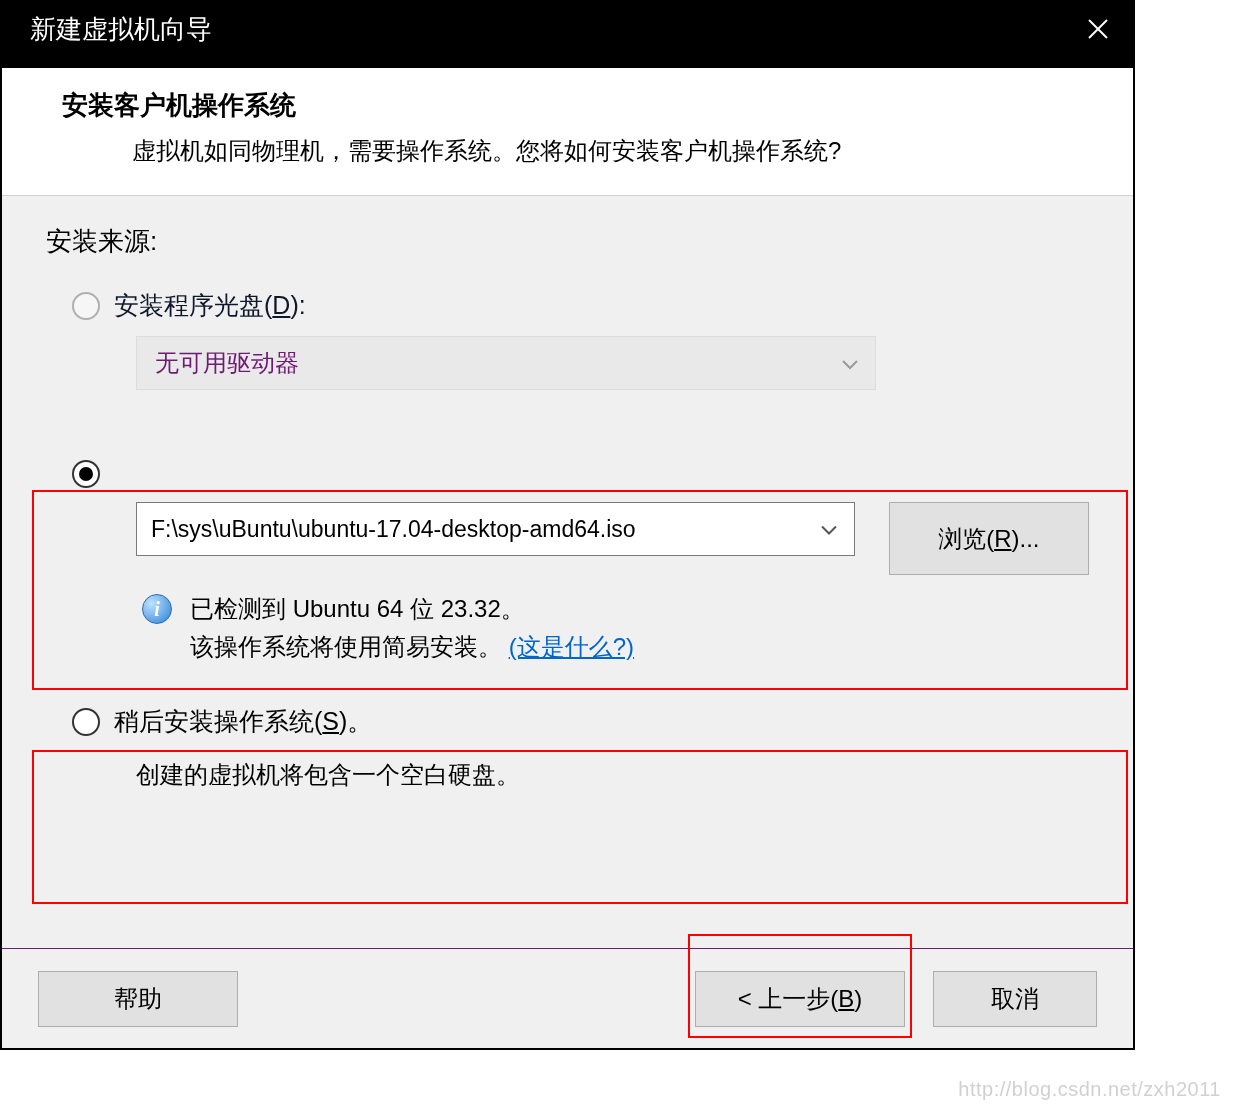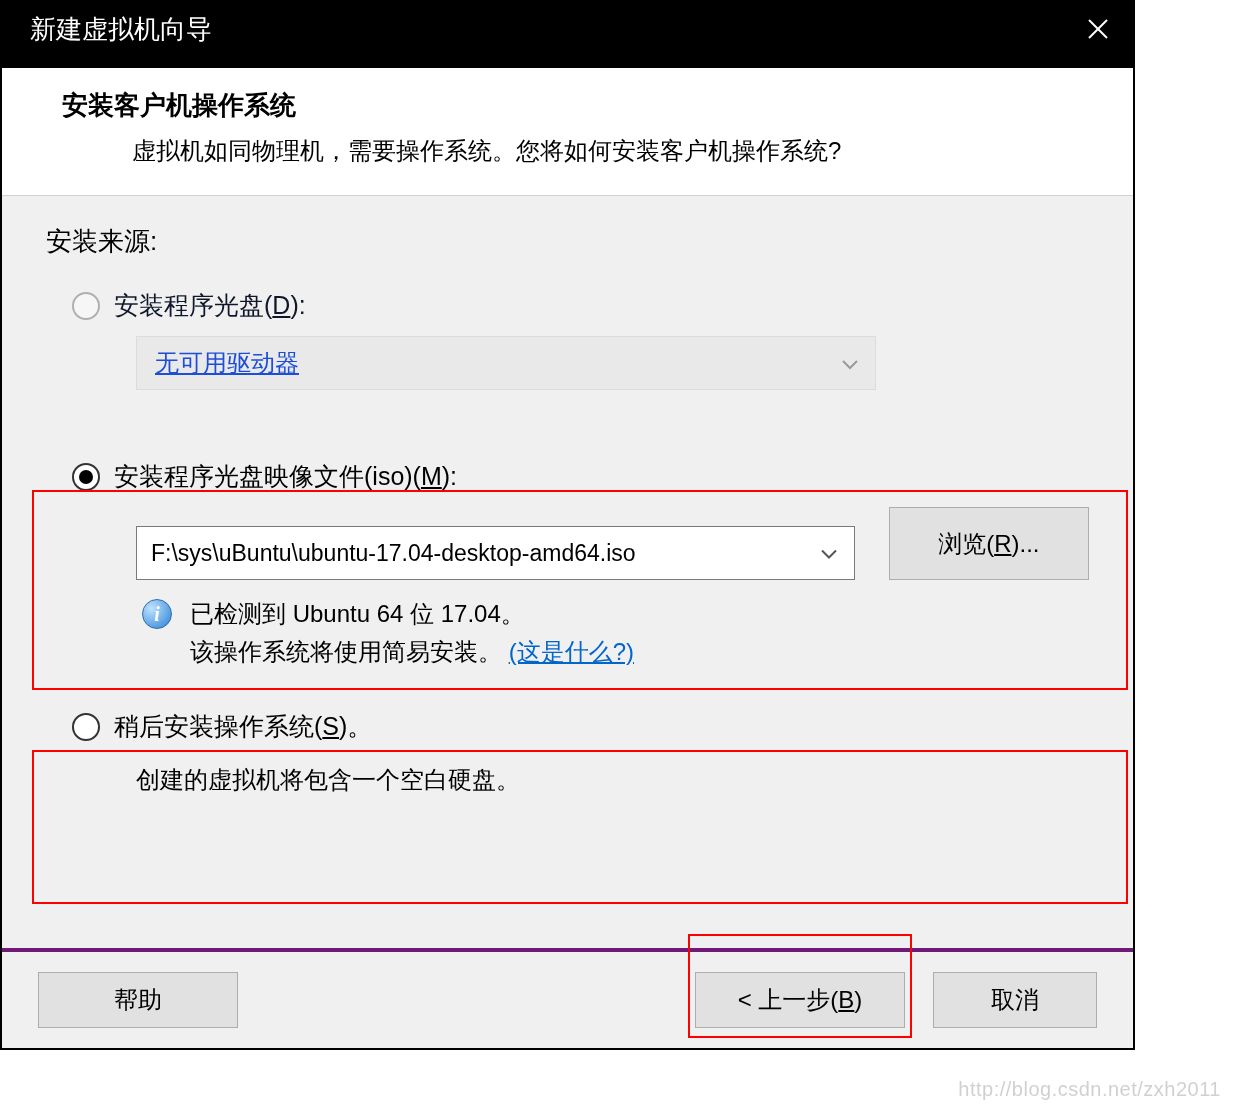--- a/index.html
+++ b/index.html
@@ -96,35 +96,34 @@
 
   .drive-box {
     margin-left: 90px;
     width: 740px;
     height: 54px;
     background: #e9e9e9;
     border: 1px solid #dcdcdc;
     display: flex;
     align-items: center;
     padding: 0 18px;
-    color: #1d4ed8;
+    color: #701a75;
     font-size: 24px;
     position: relative;
     margin-bottom: 70px;
-    text-decoration: underline;
   }
   .drive-box .chev {
     position: absolute; right: 16px; top: 50%; transform: translateY(-50%);
   }
   .chev svg { stroke: #9a9a9a; stroke-width: 2; fill: none; }
 
   .iso-row {
     margin-left: 90px;
     display: flex;
-    align-items: flex-end;
+    align-items: flex-start;
     gap: 34px;
     margin-top: 12px;
     margin-bottom: 14px;
   }
   .combo {
     width: 752px;
     height: 54px;
     background: #fff;
     border: 1px solid #7a7a7a;
     display: flex;
@@ -186,21 +185,21 @@
     pointer-events: none;
   }
   .red1 { left: 30px; top: 488px; width: 1096px; height: 200px; }
   .red2 { left: 30px; top: 748px; width: 1096px; height: 154px; }
   .red3 { left: 686px; top: 932px; width: 224px; height: 104px; }
 
   .footer {
     position: absolute;
     left: 0; right: 0; bottom: 0;
     height: 100px;
-    border-top: 4px solid #701a75;
+    border-top: 1px solid #701a75;
     background: #f0f0f0;
     display: flex;
     align-items: center;
     padding: 0 36px;
   }
   .btn {
     height: 56px;
     background: #e1e1e1;
     border: 1px solid #adadad;
     font-size: 24px;
@@ -262,44 +261,41 @@
       <span>无可用驱动器</span>
       <span class="chev">
         <svg width="18" height="12" viewBox="0 0 18 12">
             <polyline points="2,2 9,9 16,2"></polyline>
           </svg>
       </span>
     </div>
 
     <div class="opt-row">
       <span class="radio selected"></span>
-      <span class="opt-label">
-        <span>安装程序光盘映像文件(iso)(</span><span class="u">M</span><span>):</span>
-      </span>
     </div>
     <div class="iso-row">
       <div class="combo">
         <span>F:\sys\uBuntu\ubuntu-17.04-desktop-amd64.iso</span>
         <span class="chev">
           <svg width="18" height="12" viewBox="0 0 18 12">
               <polyline points="2,2 9,9 16,2"></polyline>
             </svg>
         </span>
       </div>
       <div class="browse-btn">
         <span>浏览(</span>
           <span class="u">R</span>
           <span>)...</span>
       </div>
     </div>
 
     <div class="info-block">
       <div class="info-line1">
         <span class="info-icon">i</span>
-        <span>已检测到 Ubuntu 64 位 17.04。</span>
+        <span>已检测到 Ubuntu 64 位 23.32。</span>
       </div>
       <div class="info-line2">
         <span>该操作系统将使用简易安装。</span>
         <a href="#">(这是什么?)</a>
       </div>
     </div>
 
     <div class="opt-row opt3">
       <span class="radio"></span>
       <span class="opt-label">

